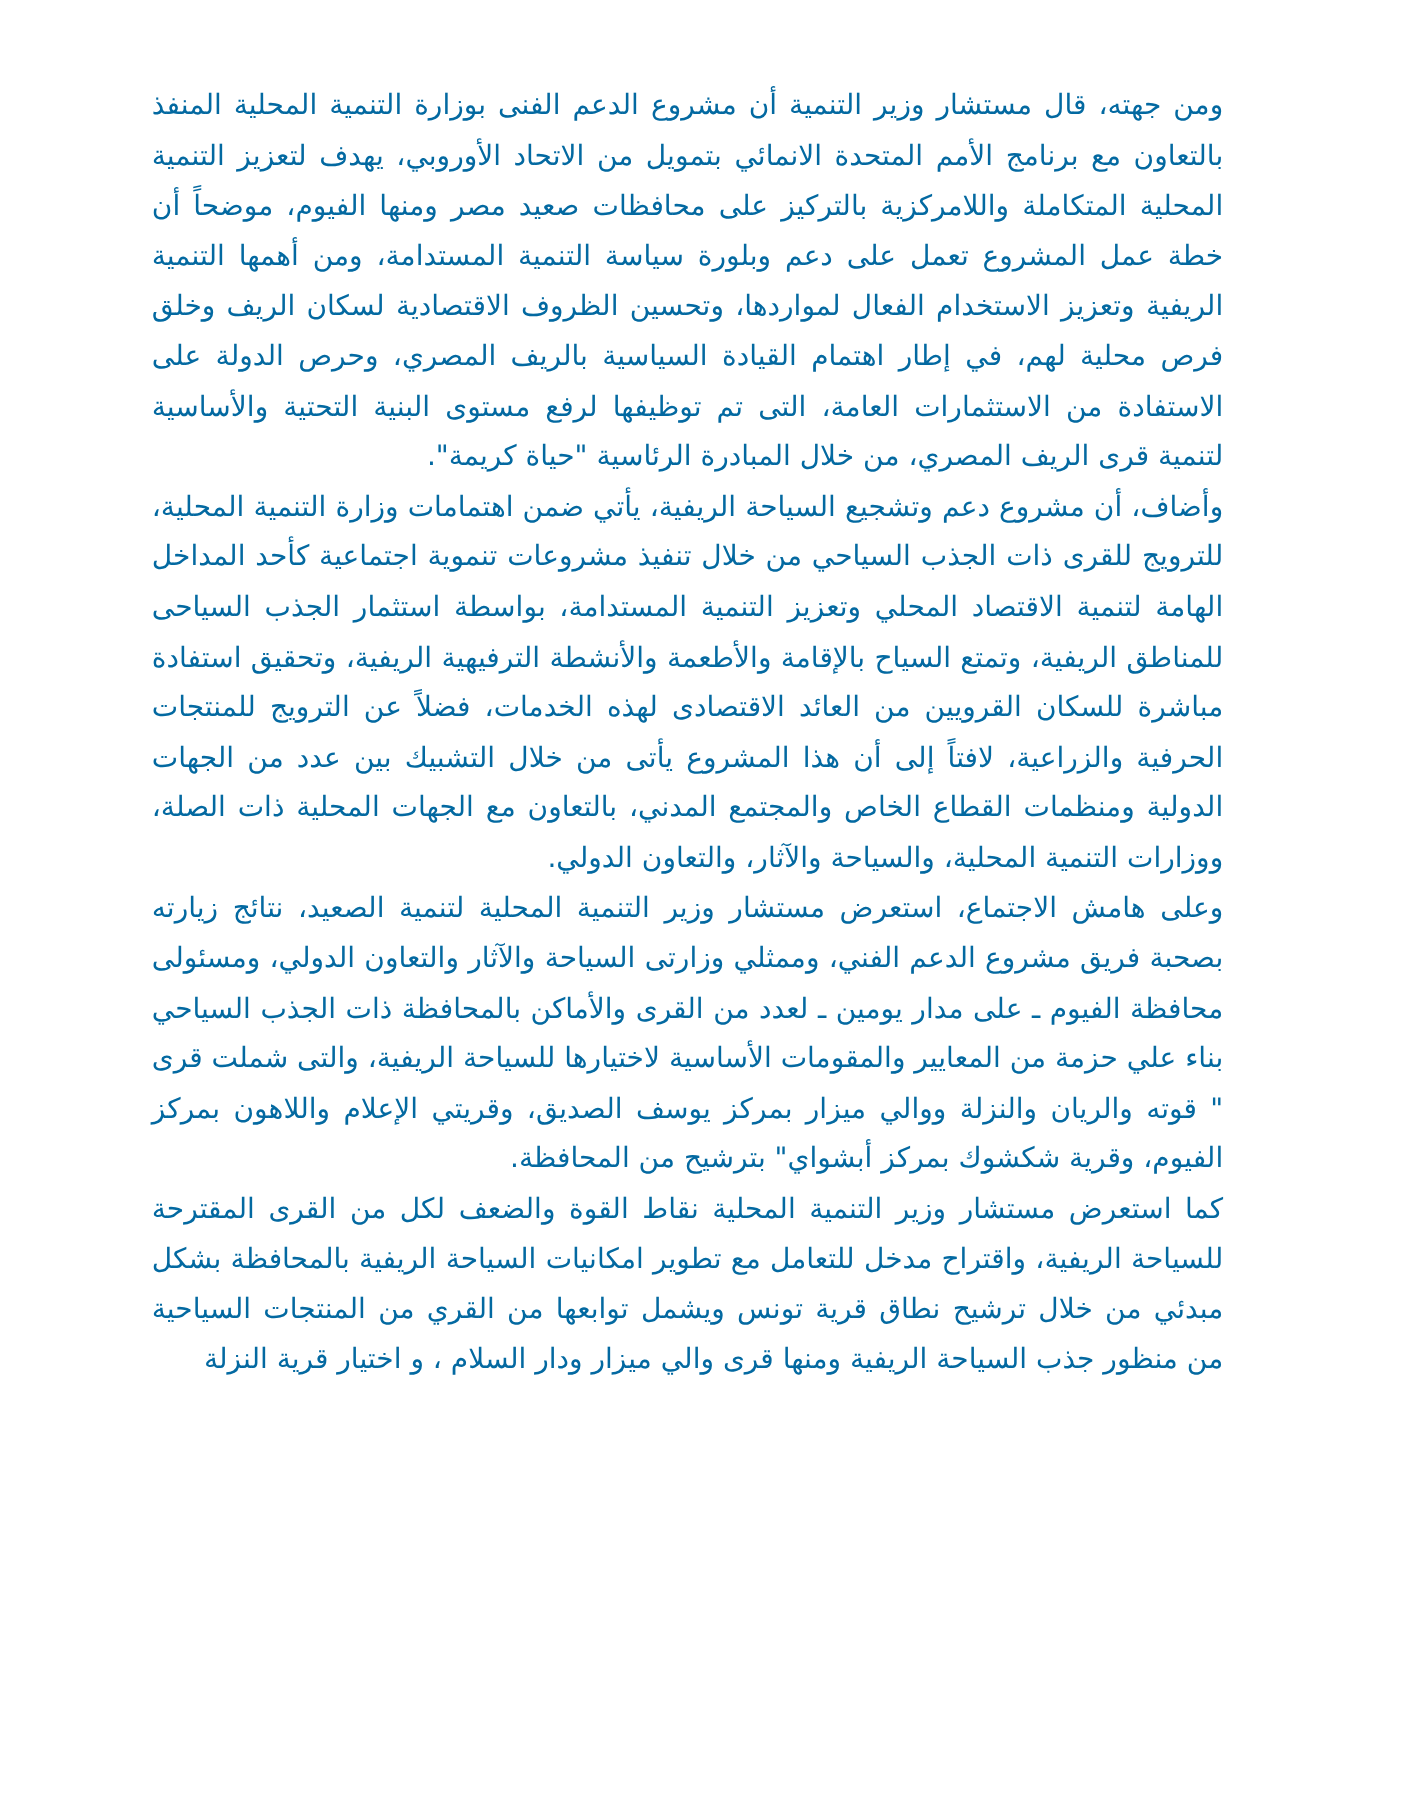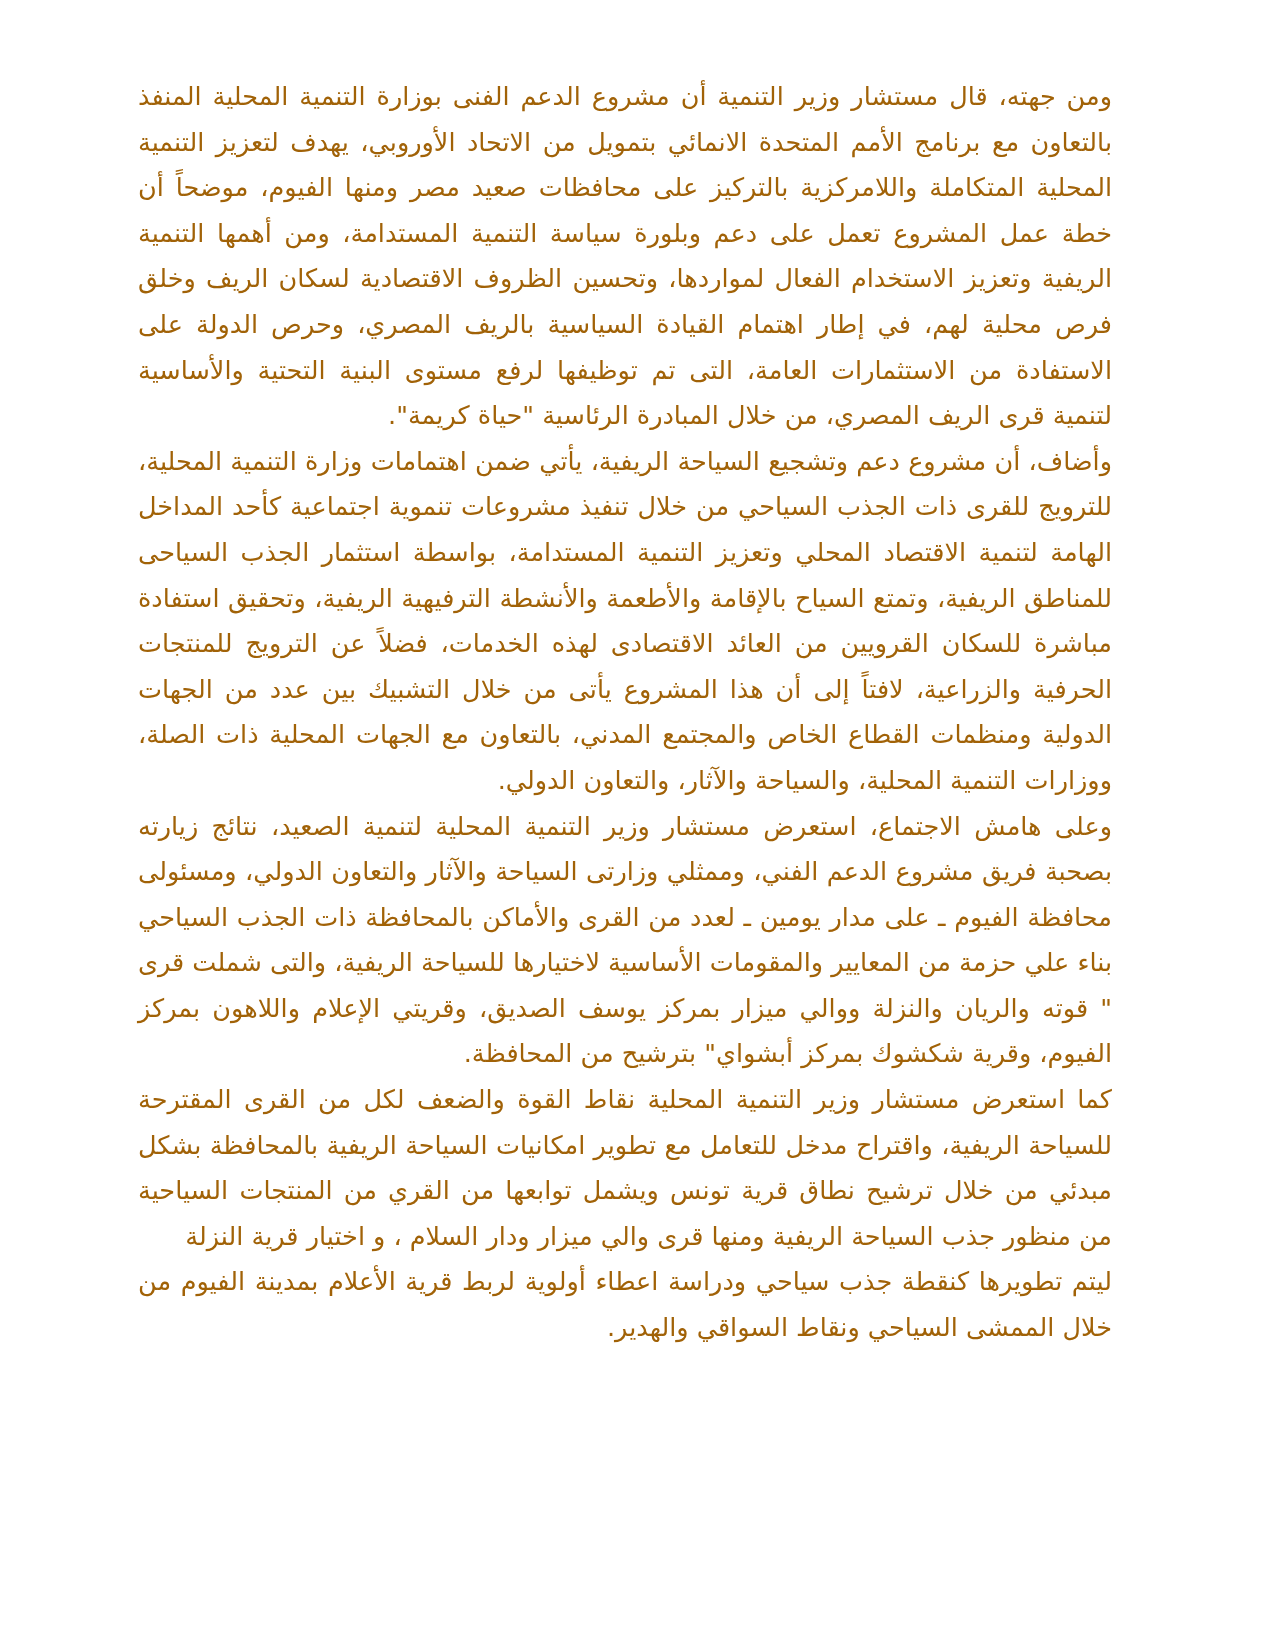--- a/index.html
+++ b/index.html
@@ -17,29 +17,28 @@
       position: absolute;
       left: 138px;
       top: 74px;
       width: 974px;
       direction: rtl;
       text-align: justify;
       text-align-last: right;
       font-family: "DejaVu Sans", sans-serif;
       font-size: 25.5px;
       line-height: 45.6px;
-      color: #a16207;
+      color: #0369a1;
     }
     .para {
       margin: 0;
       padding: 0;
     }
   </style>
 </head>
 <body>
 
 <div class="page">
   <p class="para">ومن جهته، قال مستشار وزير التنمية أن مشروع الدعم الفنى بوزارة التنمية المحلية المنفذ بالتعاون مع برنامج الأمم المتحدة الانمائي بتمويل من الاتحاد الأوروبي، يهدف لتعزيز التنمية المحلية المتكاملة واللامركزية بالتركيز على محافظات صعيد مصر ومنها الفيوم، موضحاً أن خطة عمل المشروع تعمل على دعم وبلورة سياسة التنمية المستدامة، ومن أهمها التنمية الريفية وتعزيز الاستخدام الفعال لمواردها، وتحسين الظروف الاقتصادية لسكان الريف وخلق فرص محلية لهم، في إطار اهتمام القيادة السياسية بالريف المصري، وحرص الدولة على الاستفادة من الاستثمارات العامة، التى تم توظيفها لرفع مستوى البنية التحتية والأساسية لتنمية قرى الريف المصري، من خلال المبادرة الرئاسية "حياة كريمة".</p>
   <p class="para">وأضاف، أن مشروع دعم وتشجيع السياحة الريفية، يأتي ضمن اهتمامات وزارة التنمية المحلية، للترويج للقرى ذات الجذب السياحي من خلال تنفيذ مشروعات تنموية اجتماعية كأحد المداخل الهامة لتنمية الاقتصاد المحلي وتعزيز التنمية المستدامة، بواسطة استثمار الجذب السياحى للمناطق الريفية، وتمتع السياح بالإقامة والأطعمة والأنشطة الترفيهية الريفية، وتحقيق استفادة مباشرة للسكان القرويين من العائد الاقتصادى لهذه الخدمات، فضلاً عن الترويج للمنتجات الحرفية والزراعية، لافتاً إلى أن هذا المشروع يأتى من خلال التشبيك بين عدد من الجهات الدولية ومنظمات القطاع الخاص والمجتمع المدني، بالتعاون مع الجهات المحلية ذات الصلة، ووزارات التنمية المحلية، والسياحة والآثار، والتعاون الدولي.</p>
   <p class="para">وعلى هامش الاجتماع، استعرض مستشار وزير التنمية المحلية لتنمية الصعيد، نتائج زيارته بصحبة فريق مشروع الدعم الفني، وممثلي وزارتى السياحة والآثار والتعاون الدولي، ومسئولى محافظة الفيوم ـ على مدار يومين ـ لعدد من القرى والأماكن بالمحافظة ذات الجذب السياحي بناء علي حزمة من المعايير والمقومات الأساسية لاختيارها للسياحة الريفية، والتى شملت قرى " قوته والريان والنزلة ووالي ميزار بمركز يوسف الصديق، وقريتي الإعلام واللاهون بمركز الفيوم، وقرية شكشوك بمركز أبشواي" بترشيح من المحافظة.</p>
   <p class="para">كما استعرض مستشار وزير التنمية المحلية نقاط القوة والضعف لكل من القرى المقترحة للسياحة الريفية، واقتراح مدخل للتعامل مع تطوير امكانيات السياحة الريفية بالمحافظة بشكل مبدئي من خلال ترشيح نطاق قرية تونس ويشمل توابعها من القري من المنتجات السياحية من منظور جذب السياحة الريفية ومنها قرى والي ميزار ودار السلام ، و اختيار قرية النزلة</p>
-  <p class="para">ليتم تطويرها كنقطة جذب سياحي ودراسة اعطاء أولوية لربط قرية الأعلام بمدينة الفيوم من خلال الممشى السياحي ونقاط السواقي والهدير.</p>
 </div>
 
 </body></html>

